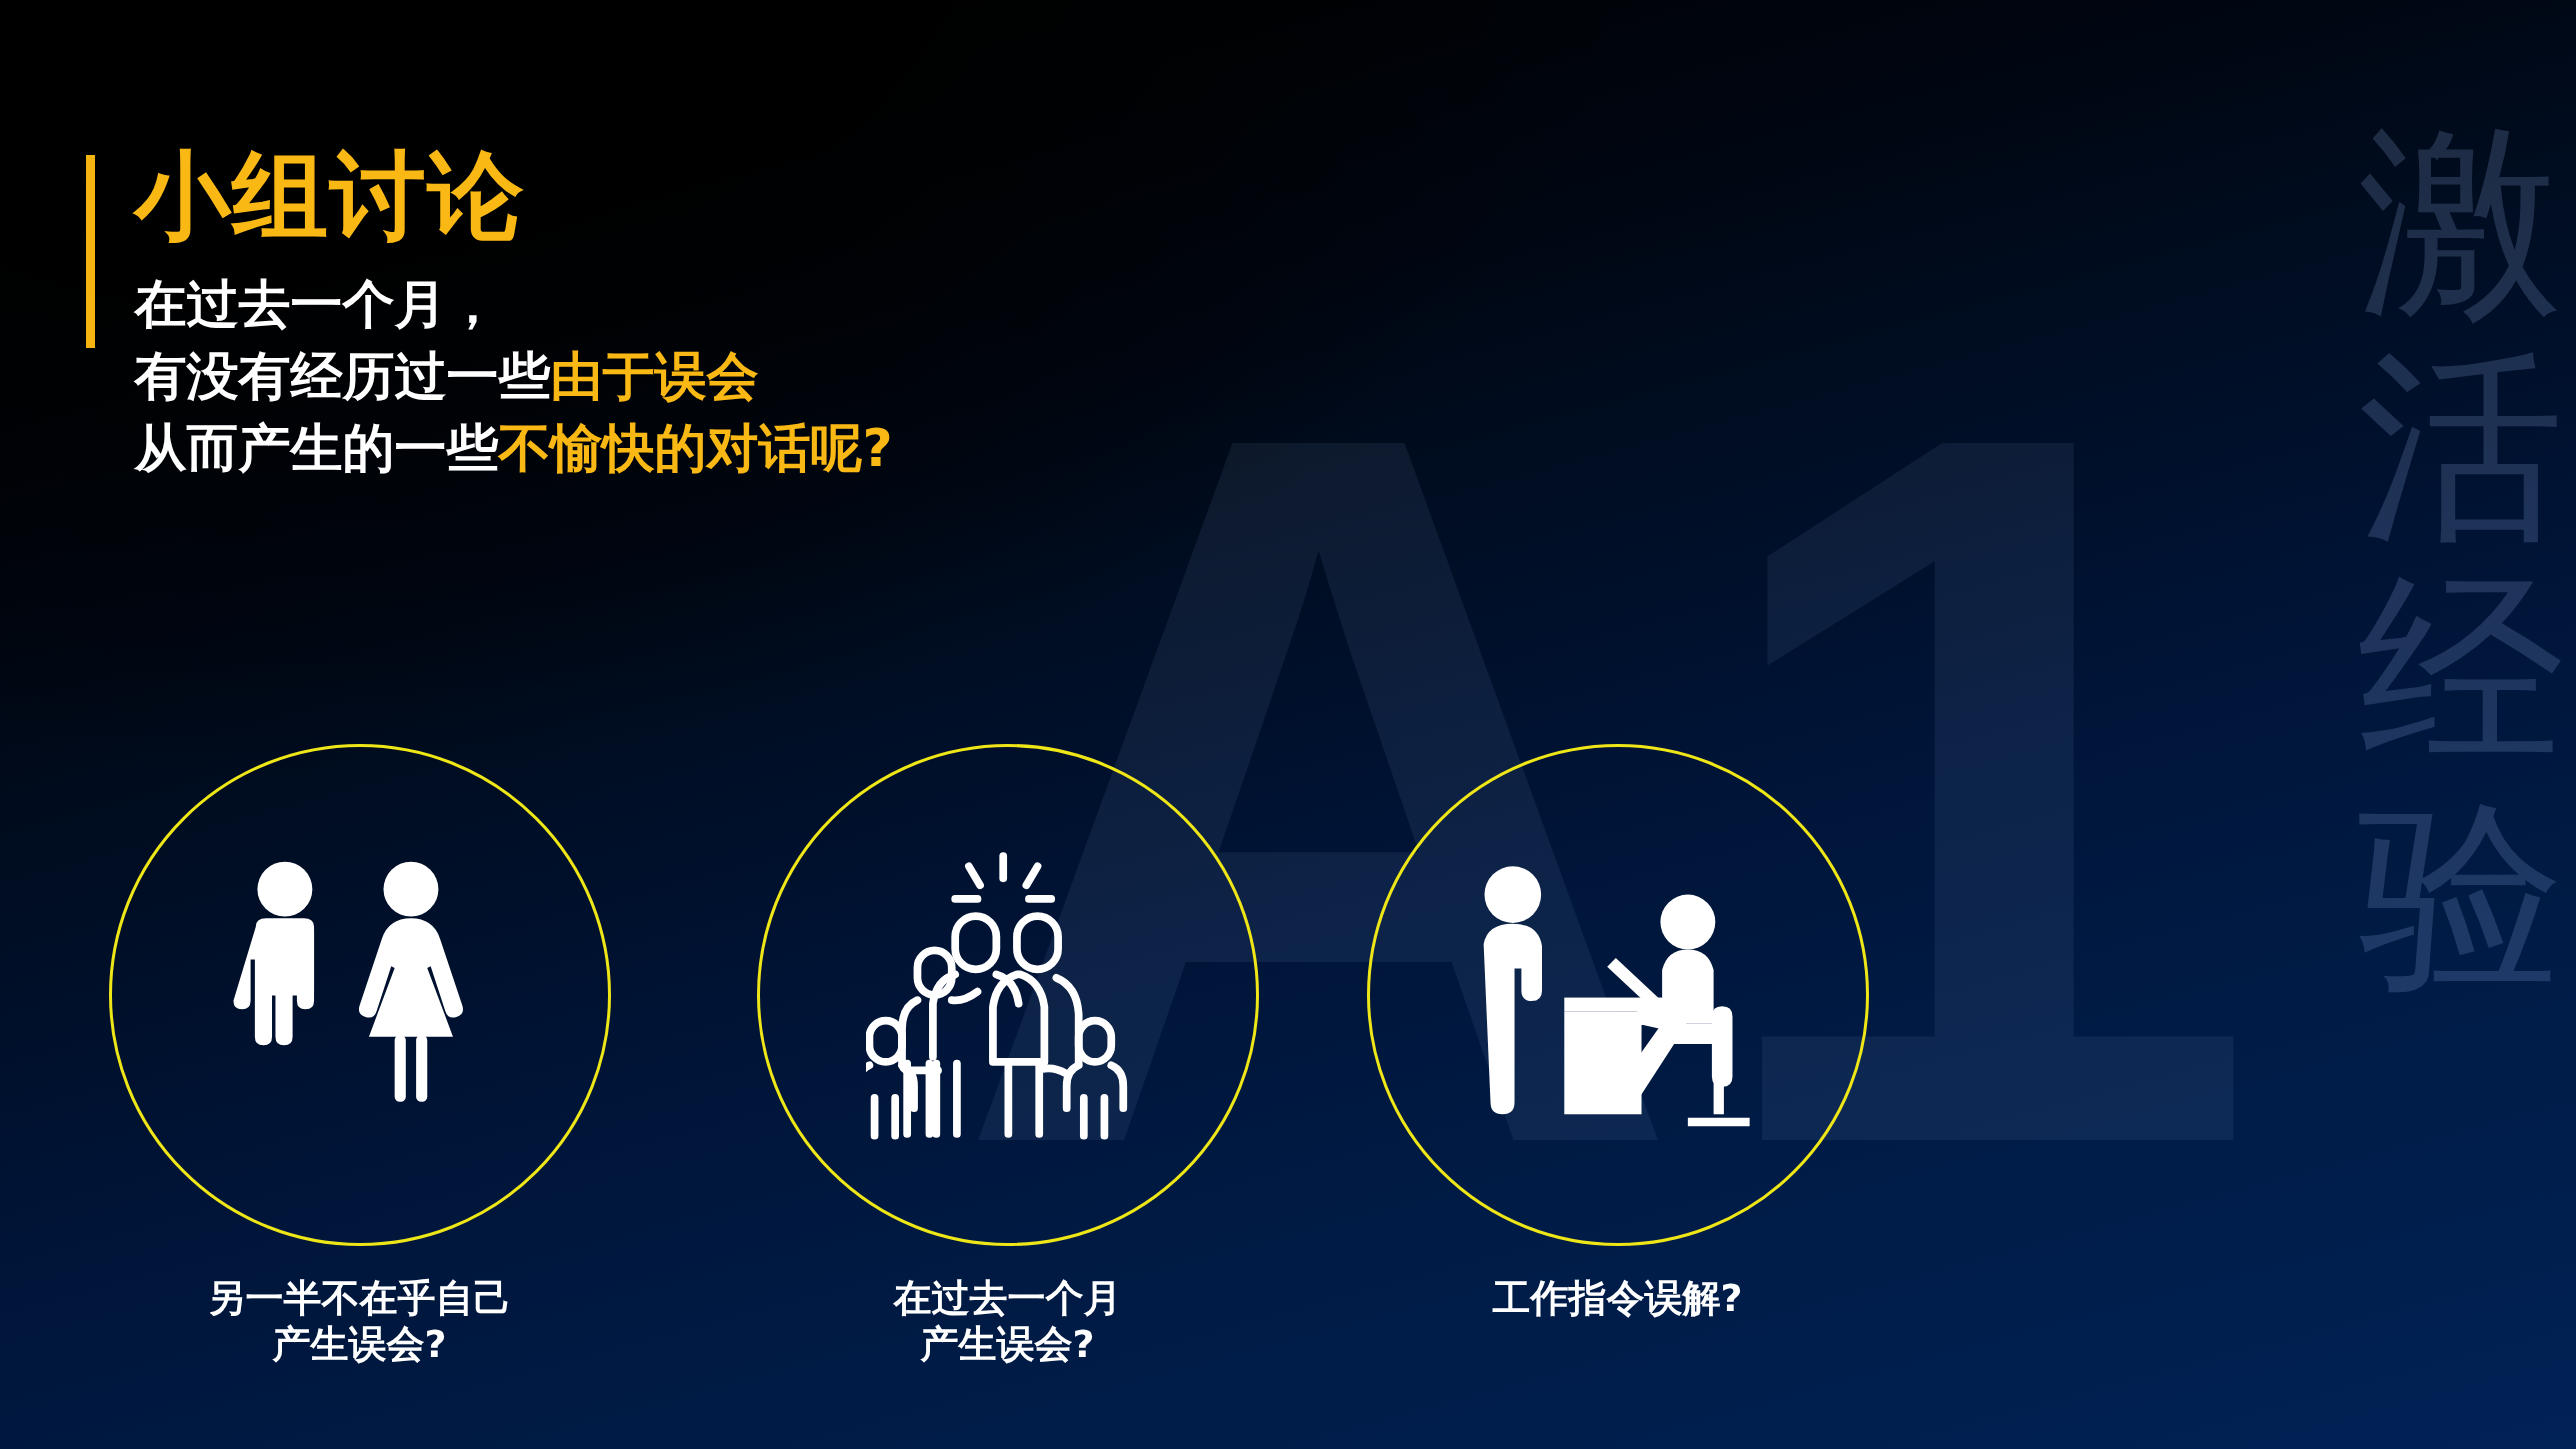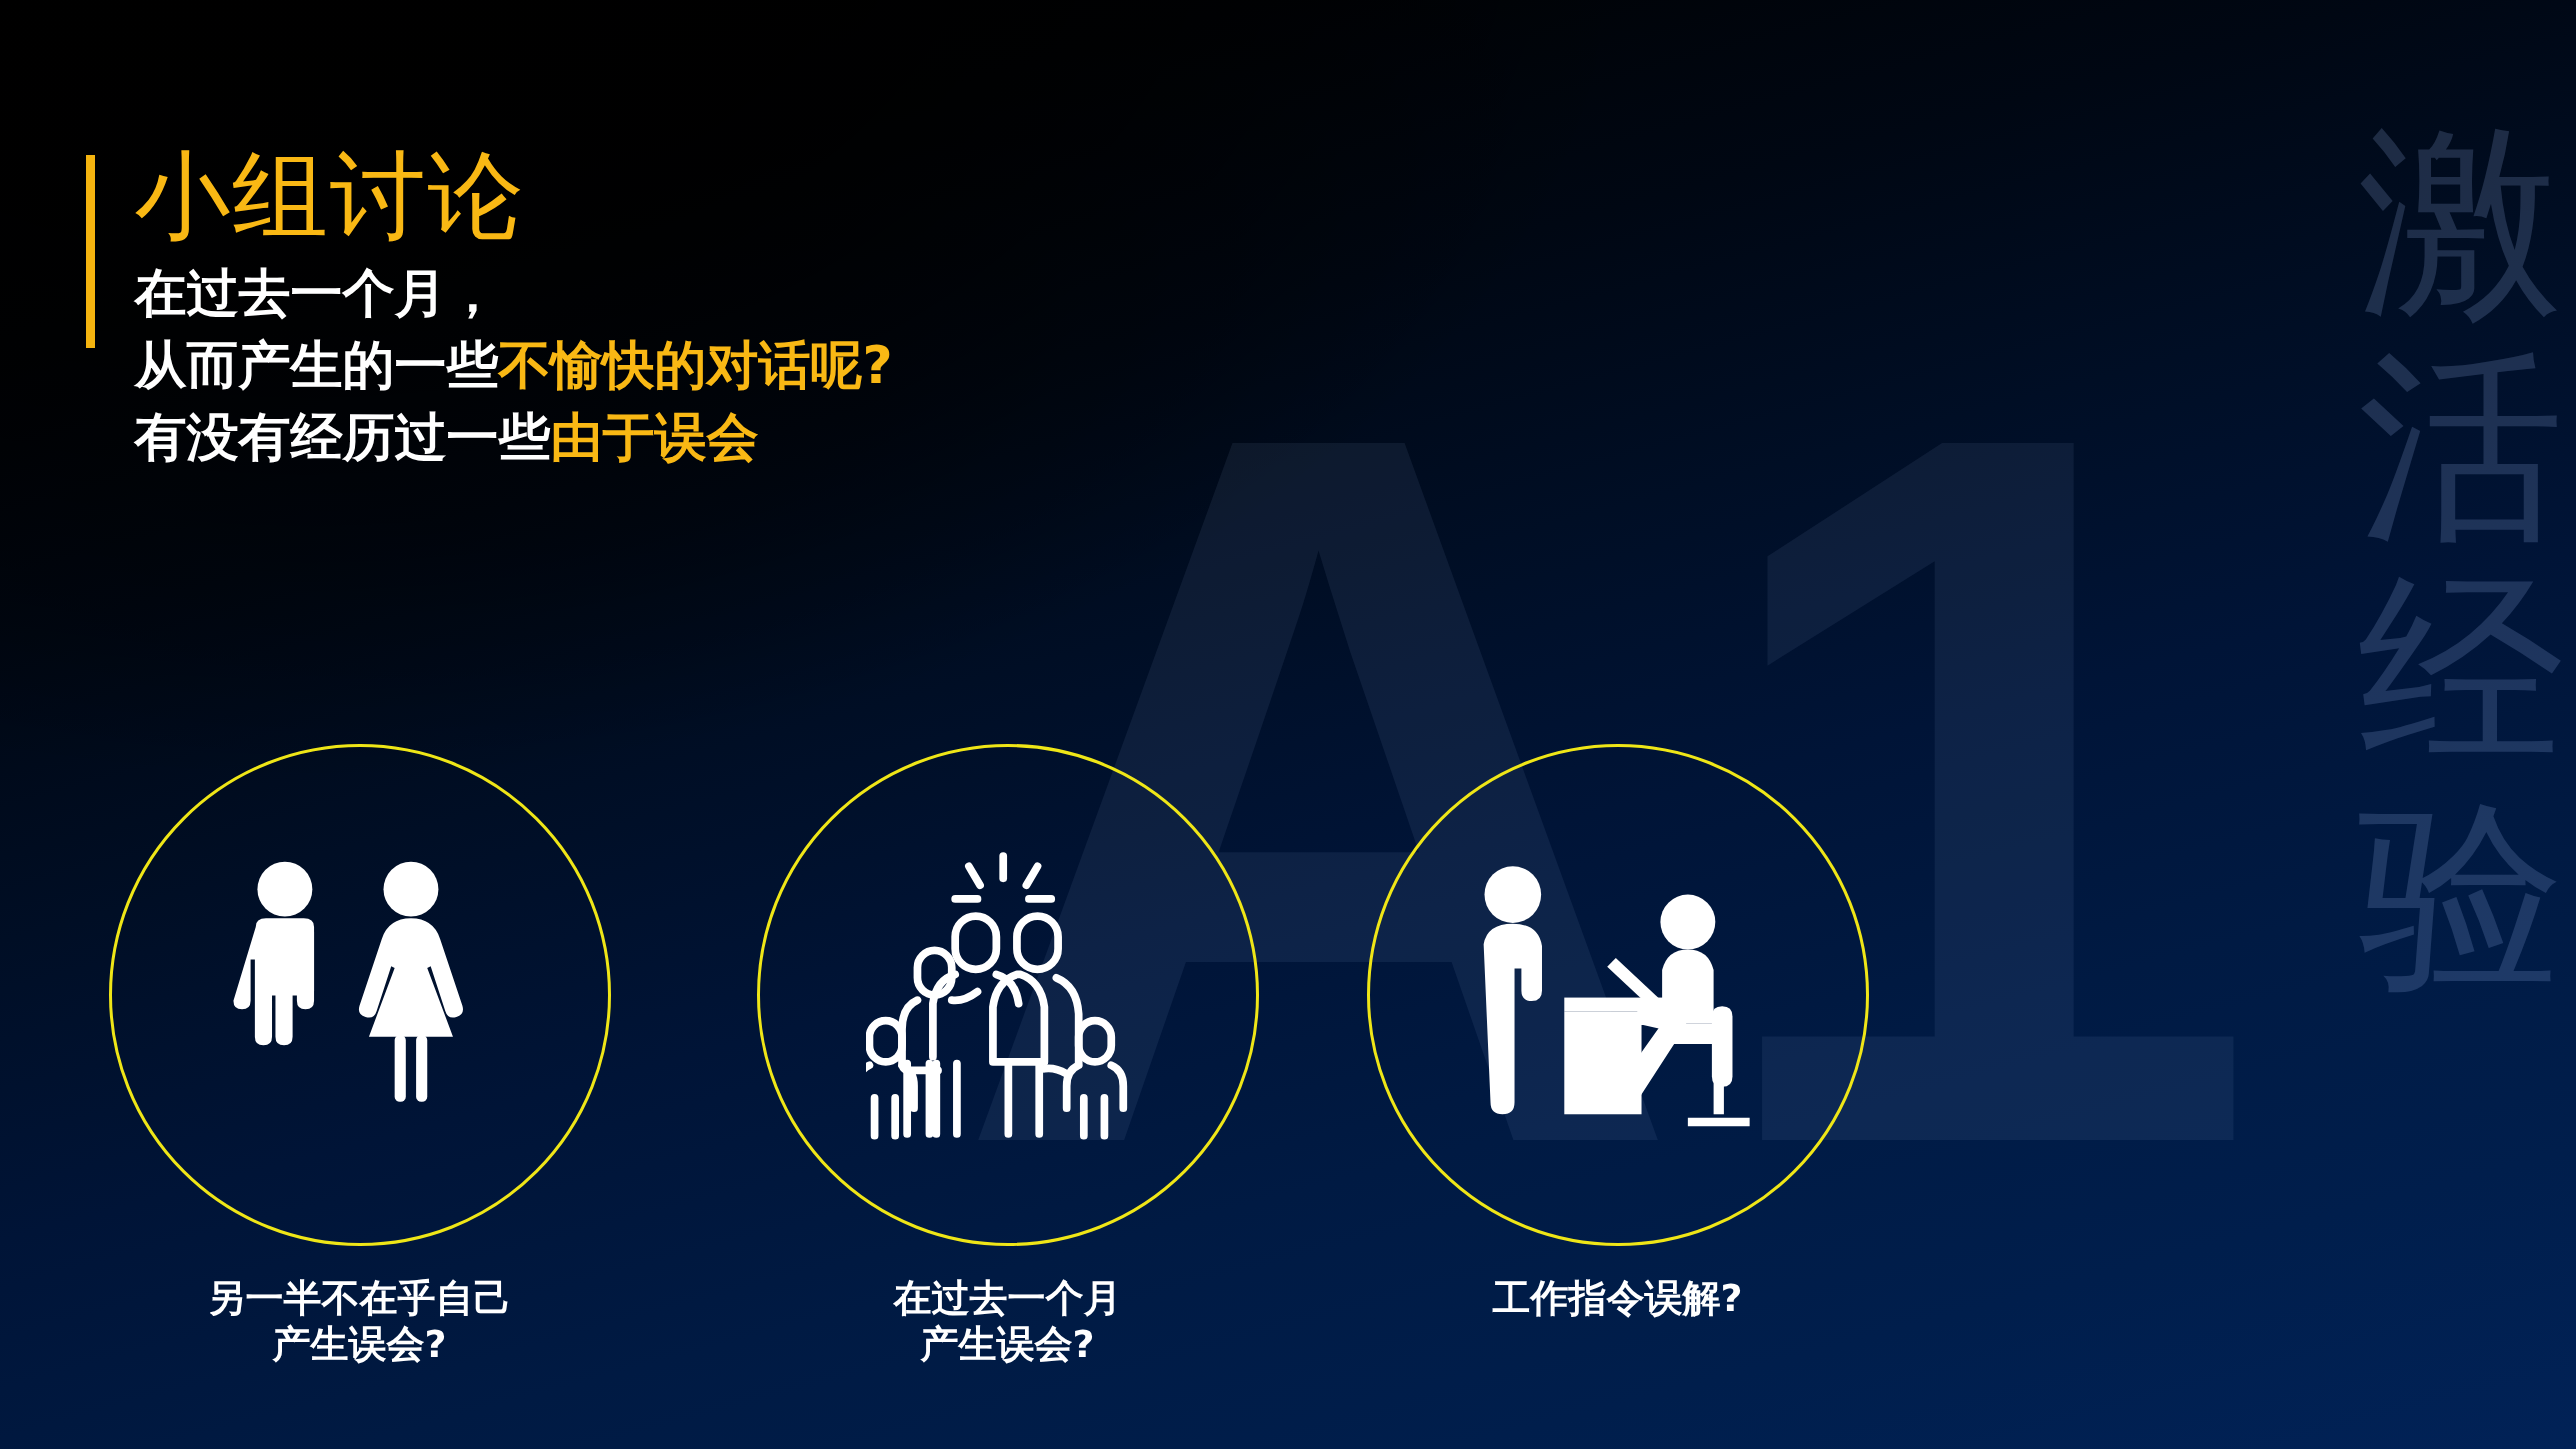--- a/index.html
+++ b/index.html
@@ -36,22 +36,22 @@
   }
   .wm-vertical span{display:block;}
 
   
   .head-wrap{position:absolute;left:86px;top:148px;display:flex;}
   .gold-bar{
     width:9.4px;height:193px;background:#F5B40F;flex:0 0 auto;margin-top:6.9px;
   }
   .head-text{margin-left:39px;}
   .title{
-    font-size:96px;line-height:1.0;font-weight:400;
-    color:#F9B814;letter-spacing:1.7px;margin:0 0 20px 0;
+    font-size:96px;line-height:1.0;font-weight:700;
+    color:#F9B814;letter-spacing:1.7px;margin:0 0 31px 0;
     font-family:"DejaVu Sans","Liberation Sans",sans-serif;
   }
   .subline{
     font-size:52px;line-height:1.15;font-weight:700;color:#FFFFFF;
     margin:0 4px 12px 0;white-space:nowrap;
     font-family:"DejaVu Sans","Liberation Sans",sans-serif;
   }
   .subline .hl{color:#F9B814;}
 
   
@@ -86,22 +86,22 @@
       <span>经</span>
       <span>验</span>
     </div>
   </div>
 
   <div class="head-wrap">
     <div class="gold-bar"></div>
     <div class="head-text">
       <h1 class="title">小组讨论</h1>
       <p class="subline">在过去一个月，</p>
+      <p class="subline"><span>有没有经历过一些</span><span class="hl">由于误会</span></p>
       <p class="subline"><span>从而产生的一些</span><span class="hl">不愉快的对话呢?</span></p>
-      <p class="subline"><span>有没有经历过一些</span><span class="hl">由于误会</span></p>
     </div>
   </div>
 
   <div class="circles">
 
     <div class="circle-item c1">
       <div class="ring">
         <svg width="283" height="275" viewBox="0 0 330 320">
           <g fill="#FFFFFF">
 

